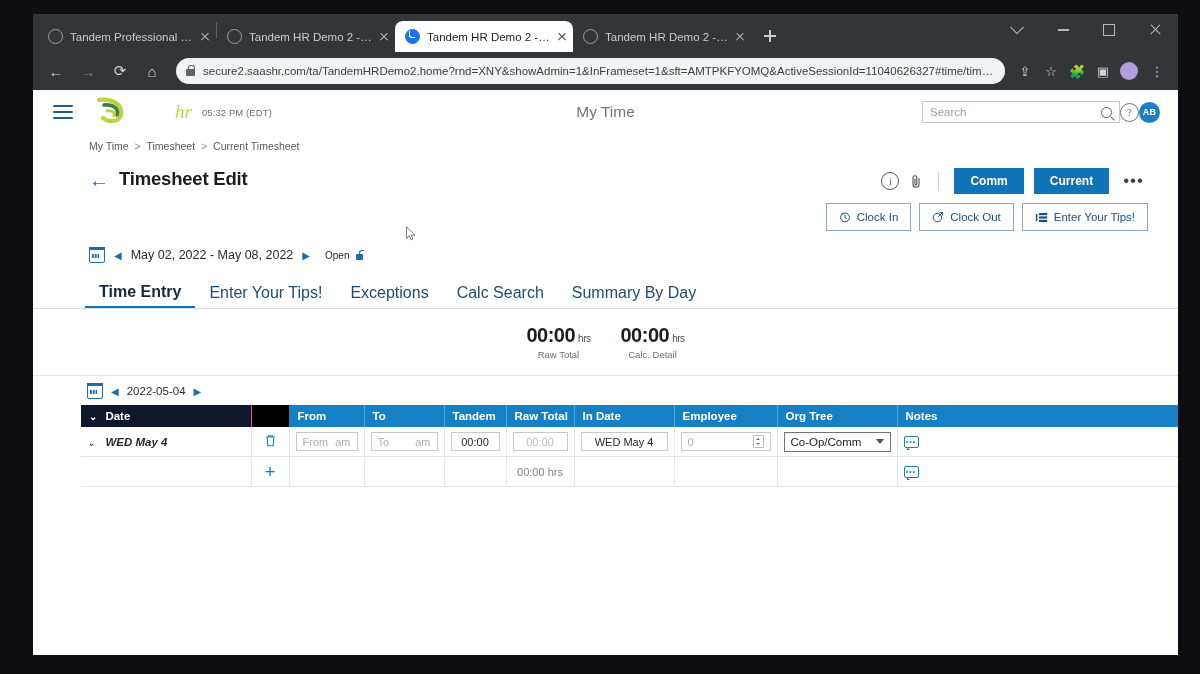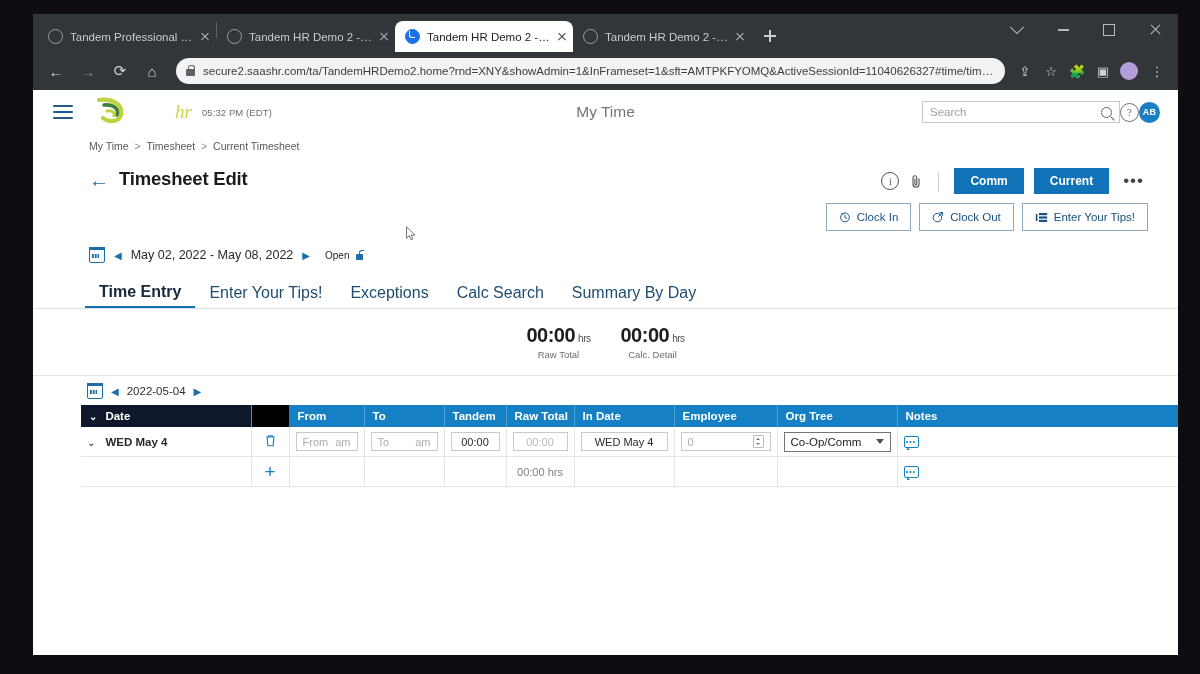--- a/index.html
+++ b/index.html
@@ -550,21 +550,21 @@
     border-bottom: 1px solid #e3e6e9;
     border-right: 1px solid #e3e6e9;
     height: 29px;
     padding: 0 6px;
     font-size: 11.5px;
     color: #26292d;
     vertical-align: middle;
     background: #fff;
   }
   .tbl tbody td.nobord { border-right: none; }
-  .daycell { font-size: 11.5px; font-weight: bold; color: #1b1e21; padding-left: 8px; }
+  .daycell { font-size: 11.5px; font-weight: bold; color: #1b1e21; padding-left: 8px; font-style: italic; }
   .daycell .chev { color: #1b1e21; font-size: 10px; margin-right: 10px; font-weight: normal; }
   .icocell { text-align: center; }
   .trash {
     color: #1580c4;
     font-size: 13px;
     line-height: 1;
   }
   .plus {
     color: #1580c4;
     font-size: 19px;

